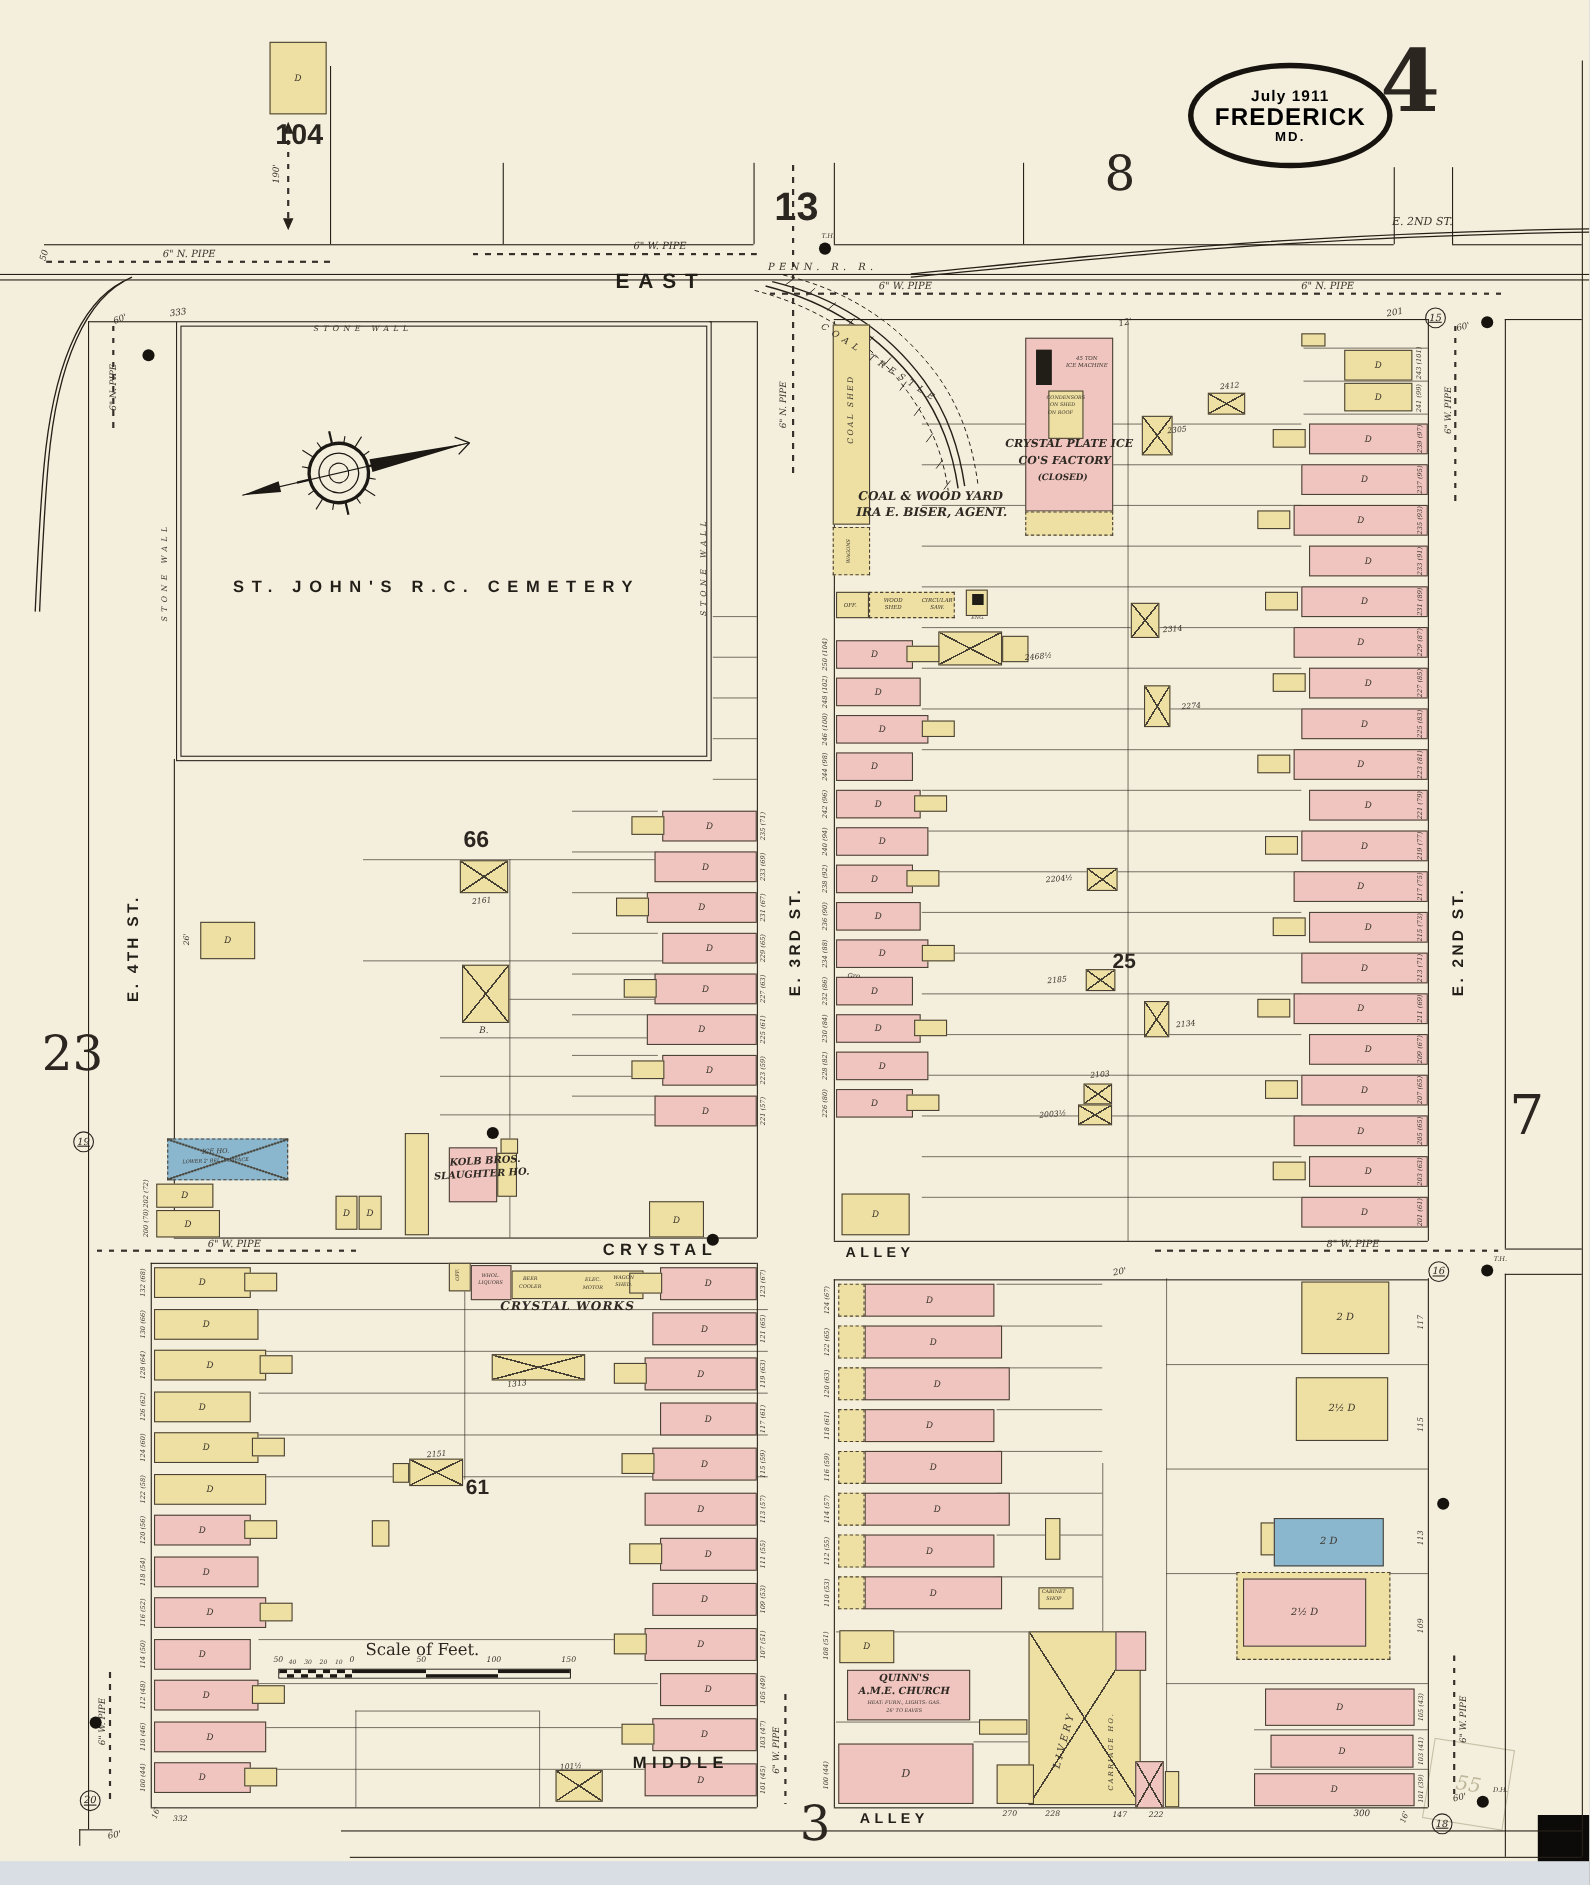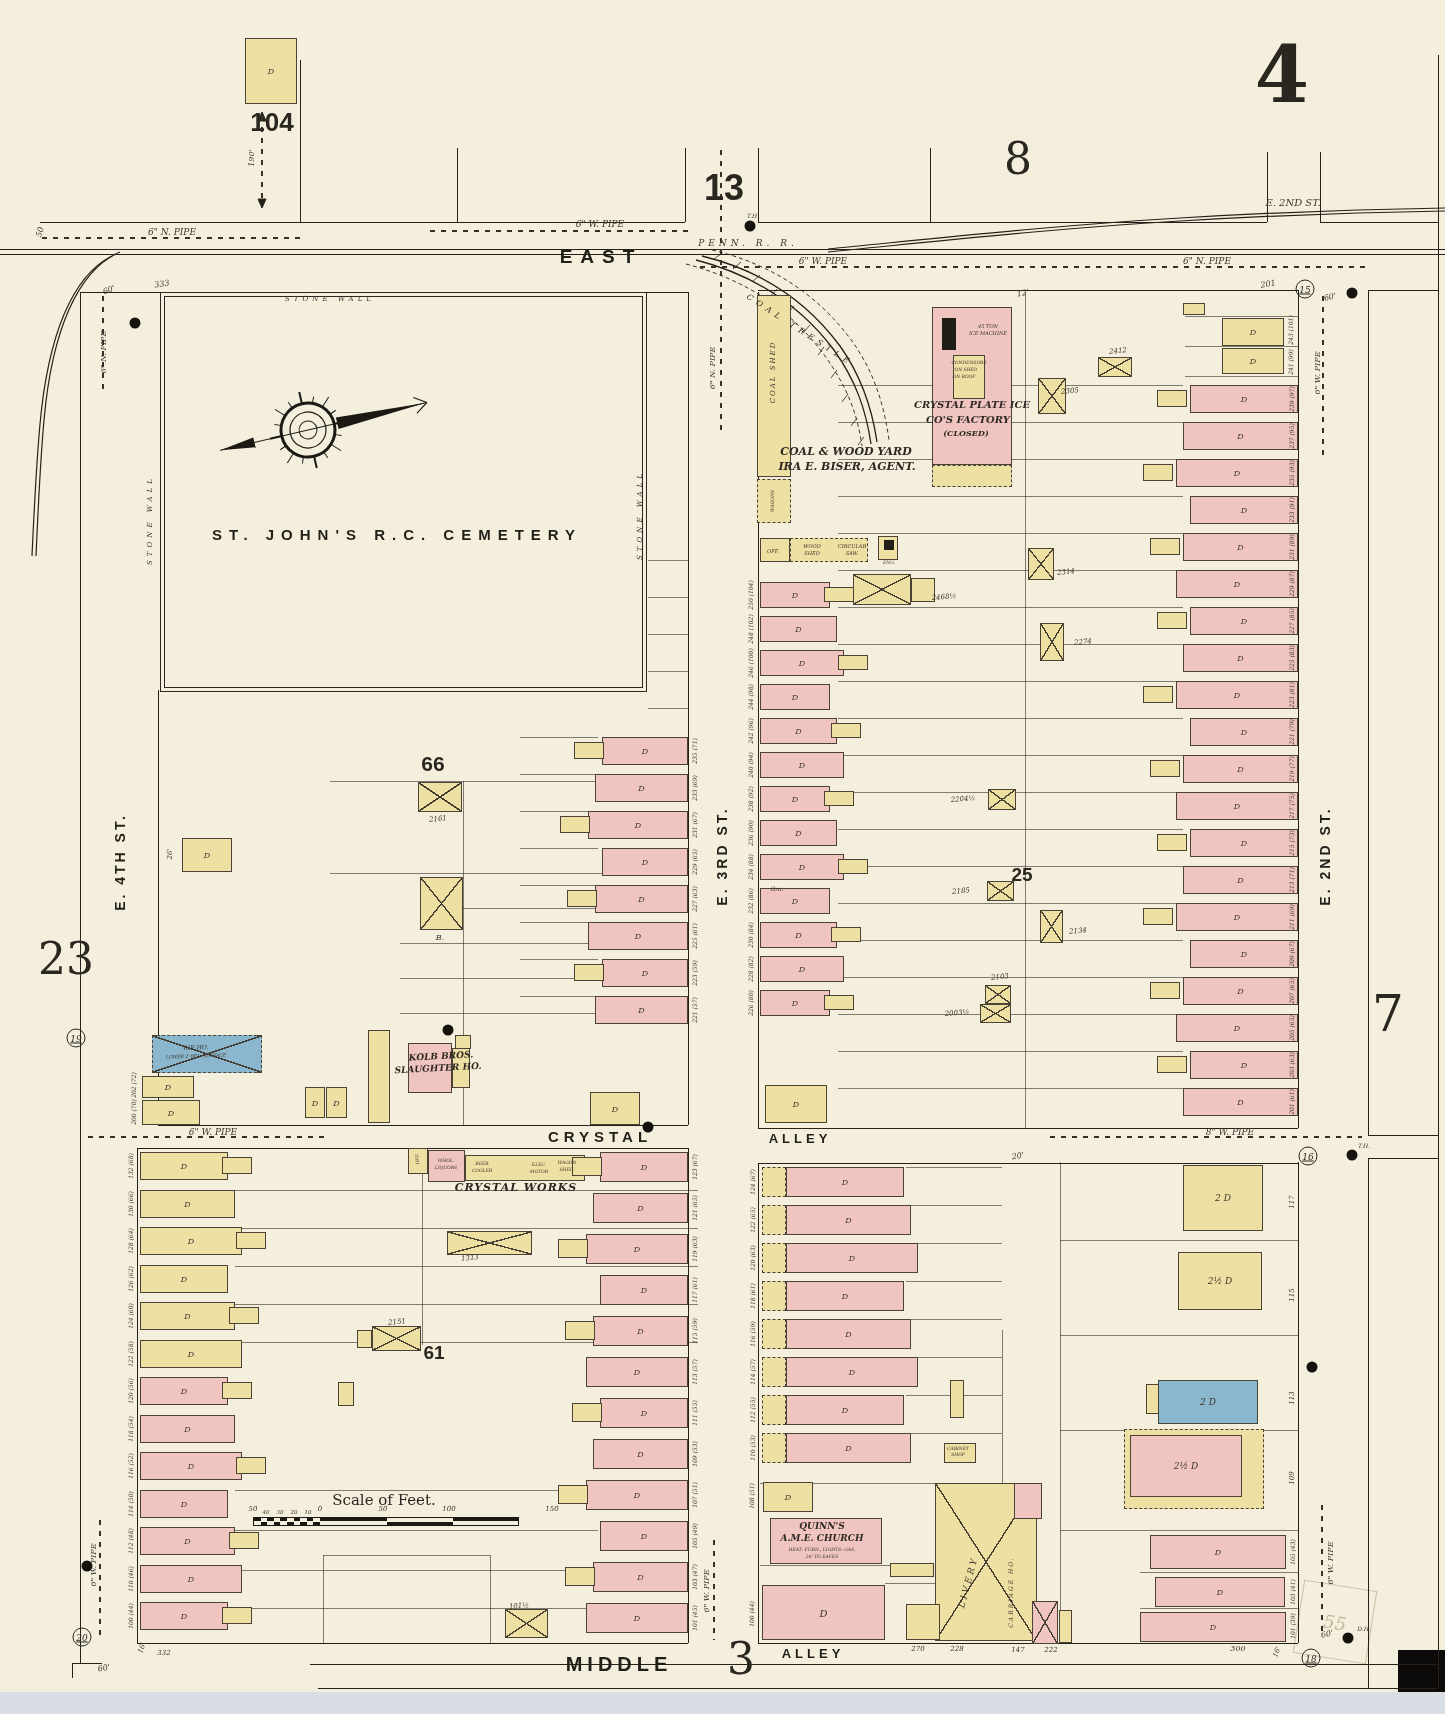--- a/index.html
+++ b/index.html
@@ -87,20 +87,25 @@
         <line x1="280" y1="430" x2="269" y2="430" stroke="#1c1914" stroke-width="2"></line>
         <line x1="282.13137308968396" y1="419.28486389377747" x2="276.58809589461623" y2="416.98876329958694" stroke="#1c1914" stroke-width="1"></line>
         <line x1="288.2010101267767" y1="410.2010101267767" x2="280.42283553372465" y2="402.42283553372465" stroke="#1c1914" stroke-width="1"></line>
         <line x1="297.28486389377747" y1="404.13137308968396" x2="294.98876329958694" y2="398.58809589461623" stroke="#1c1914" stroke-width="1"></line>
         <line x1="308" y1="402" x2="308" y2="391" stroke="#1c1914" stroke-width="2"></line>
         <line x1="318.71513610622253" y1="404.13137308968396" x2="321.01123670041306" y2="398.58809589461623" stroke="#1c1914" stroke-width="1"></line>
         <line x1="327.7989898732233" y1="410.2010101267767" x2="335.57716446627535" y2="402.42283553372465" stroke="#1c1914" stroke-width="1"></line>
         <line x1="333.86862691031604" y1="419.28486389377747" x2="339.41190410538377" y2="416.98876329958694" stroke="#1c1914" stroke-width="1"></line>
       </g>
     </svg>
+  <div id="oval">
+    <div class="o1">July 1911</div>
+    <div class="o2">FREDERICK</div>
+    <div class="o3">MD.</div>
+  </div>
   <div class="lbl sf" style="left:384px;top:1500px;font-size:15px;transform:translate(-50%,-50%)">Scale of Feet.</div>
   <div id="scalebar">
       <div class="r1"></div>
       <div class="r2"></div>
     </div>
   <div id="stamp">55</div>
   <div id="corner"></div>
   <div id="scanband"></div>
 <div class="lot" style="left: 838px; top: 385px; width: 345px; height: 1px; opacity: 0.8;"></div>
     <div class="lot" style="left: 838px; top: 422px; width: 345px; height: 1px; opacity: 0.8;"></div>
@@ -679,21 +684,21 @@
     <div class="lbl bs" style="left: 741px; top: 1658px; font-size: 44px; letter-spacing: 0px; transform: translate(-50%, -50%) rotate(0deg);">3</div>
     <div class="lbl bs" style="left: 66px; top: 958px; font-size: 44px; letter-spacing: 0px; transform: translate(-50%, -50%) rotate(0deg);">23</div>
     <div class="lbl bb" style="left: 724px; top: 188px; font-size: 36px; letter-spacing: 0px; transform: translate(-50%, -50%) rotate(0deg);">13</div>
     <div class="lbl bb" style="left: 272px; top: 122px; font-size: 26px; letter-spacing: 0px; transform: translate(-50%, -50%) rotate(0deg);">104</div>
     <div class="lbl bb" style="left: 433px; top: 764px; font-size: 21px; letter-spacing: 0px; transform: translate(-50%, -50%) rotate(0deg);">66</div>
     <div class="lbl bb" style="left: 1022px; top: 875px; font-size: 19px; letter-spacing: 0px; transform: translate(-50%, -50%) rotate(0deg);">25</div>
     <div class="lbl bb" style="left: 434px; top: 1353px; font-size: 19px; letter-spacing: 0px; transform: translate(-50%, -50%) rotate(0deg);">61</div>
     <div class="lbl st" style="left: 601px; top: 257px; font-size: 19px; letter-spacing: 8px; transform: translate(-50%, -50%) rotate(0deg);">EAST</div>
     <div class="lbl st" style="left: 600px; top: 1136px; font-size: 15px; letter-spacing: 5px; transform: translate(-50%, -50%) rotate(0deg);">CRYSTAL</div>
     <div class="lbl st" style="left: 800px; top: 1138px; font-size: 13px; letter-spacing: 4px; transform: translate(-50%, -50%) rotate(0deg);">ALLEY</div>
-    <div class="lbl st" style="left: 619px; top: 1664px; font-size: 20px; letter-spacing: 5px; transform: translate(-50%, -50%) rotate(0deg);">MIDDLE</div>
+    <div class="lbl st" style="left: 619px; top: 1603px; font-size: 15px; letter-spacing: 5px; transform: translate(-50%, -50%) rotate(0deg);">MIDDLE</div>
     <div class="lbl st" style="left: 813px; top: 1653px; font-size: 13px; letter-spacing: 4px; transform: translate(-50%, -50%) rotate(0deg);">ALLEY</div>
     <div class="lbl st" style="left: 120px; top: 862px; font-size: 14px; letter-spacing: 3px; transform: translate(-50%, -50%) rotate(-90deg);">E. 4TH ST.</div>
     <div class="lbl st" style="left: 722px; top: 856px; font-size: 14px; letter-spacing: 3px; transform: translate(-50%, -50%) rotate(-90deg);">E. 3RD ST.</div>
     <div class="lbl st" style="left: 1325px; top: 856px; font-size: 14px; letter-spacing: 3px; transform: translate(-50%, -50%) rotate(-90deg);">E. 2ND ST.</div>
     <div class="lbl it" style="left: 1293px; top: 202px; font-size: 10px; letter-spacing: 0px; transform: translate(-50%, -50%) rotate(0deg);">E. 2ND ST.</div>
     <div class="lbl it" style="left: 748px; top: 243px; font-size: 9px; letter-spacing: 4px; transform: translate(-50%, -50%) rotate(0deg);">PENN.  R.  R.</div>
     <div class="lbl st" style="left: 397px; top: 534px; font-size: 15px; letter-spacing: 7px; transform: translate(-50%, -50%) rotate(0deg);">ST.  JOHN'S  R.C.  CEMETERY</div>
     <div class="lbl ti" style="left: 330px; top: 299px; font-size: 7px; letter-spacing: 4px; transform: translate(-50%, -50%) rotate(0deg);">STONE  WALL</div>
     <div class="lbl ti" style="left: 150px; top: 520px; font-size: 7px; letter-spacing: 4px; transform: translate(-50%, -50%) rotate(-90deg);">STONE  WALL</div>
     <div class="lbl ti" style="left: 640px; top: 515px; font-size: 7px; letter-spacing: 4px; transform: translate(-50%, -50%) rotate(-90deg);">STONE  WALL</div>
@@ -802,21 +807,21 @@
     <div class="lbl it" style="left: 133px; top: 1085px; font-size: 6px; letter-spacing: 0px; transform: translate(-50%, -50%) rotate(-90deg);">202 (72)</div>
     <div class="lbl it" style="left: 133px; top: 1112px; font-size: 6px; letter-spacing: 0px; transform: translate(-50%, -50%) rotate(-90deg);">200 (70)</div>
     <div class="lbl ti" style="left: 253px; top: 1509px; font-size: 7px; letter-spacing: 0px; transform: translate(-50%, -50%) rotate(0deg);">50</div>
     <div class="lbl ti" style="left: 266px; top: 1512px; font-size: 5.5px; letter-spacing: 0px; transform: translate(-50%, -50%) rotate(0deg);">40</div>
     <div class="lbl ti" style="left: 280px; top: 1512px; font-size: 5.5px; letter-spacing: 0px; transform: translate(-50%, -50%) rotate(0deg);">30</div>
     <div class="lbl ti" style="left: 294px; top: 1512px; font-size: 5.5px; letter-spacing: 0px; transform: translate(-50%, -50%) rotate(0deg);">20</div>
     <div class="lbl ti" style="left: 308px; top: 1512px; font-size: 5.5px; letter-spacing: 0px; transform: translate(-50%, -50%) rotate(0deg);">10</div>
     <div class="lbl ti" style="left: 320px; top: 1509px; font-size: 7px; letter-spacing: 0px; transform: translate(-50%, -50%) rotate(0deg);">0</div>
     <div class="lbl ti" style="left: 383px; top: 1509px; font-size: 7px; letter-spacing: 0px; transform: translate(-50%, -50%) rotate(0deg);">50</div>
     <div class="lbl ti" style="left: 449px; top: 1509px; font-size: 7px; letter-spacing: 0px; transform: translate(-50%, -50%) rotate(0deg);">100</div>
-    <div class="lbl ti" style="left: 517px; top: 1509px; font-size: 7px; letter-spacing: 0px; transform: translate(-50%, -50%) rotate(0deg); margin-left: 35px;">150</div>
+    <div class="lbl ti" style="left: 517px; top: 1509px; font-size: 7px; letter-spacing: 0px; transform: translate(-50%, -50%) rotate(0deg);">150</div>
     <div class="cmark" style="left: 1305px; top: 289px;">15</div>
     <div class="cmark" style="left: 1308px; top: 1156px;">16</div>
     <div class="cmark" style="left: 1311px; top: 1658px;">18</div>
     <div class="cmark" style="left: 76px; top: 1038px;">19</div>
     <div class="cmark" style="left: 82px; top: 1637px;">20</div>
     <div class="dot" style="left: 750px; top: 226px;"></div>
     <div class="dot" style="left: 1352px; top: 293px;"></div>
     <div class="dot" style="left: 135px; top: 323px;"></div>
     <div class="dot" style="left: 87px; top: 1566px;"></div>
     <div class="dot" style="left: 1348px; top: 1638px;"></div>

